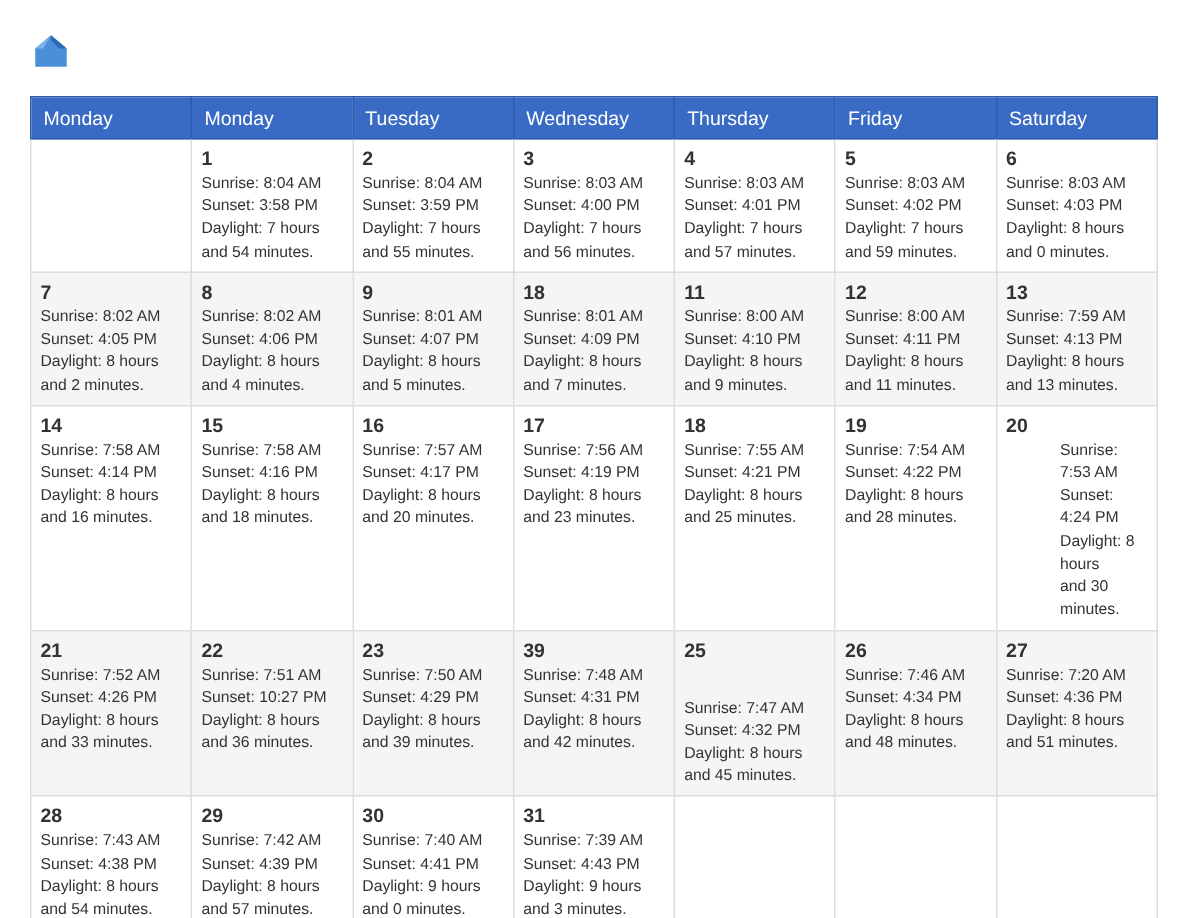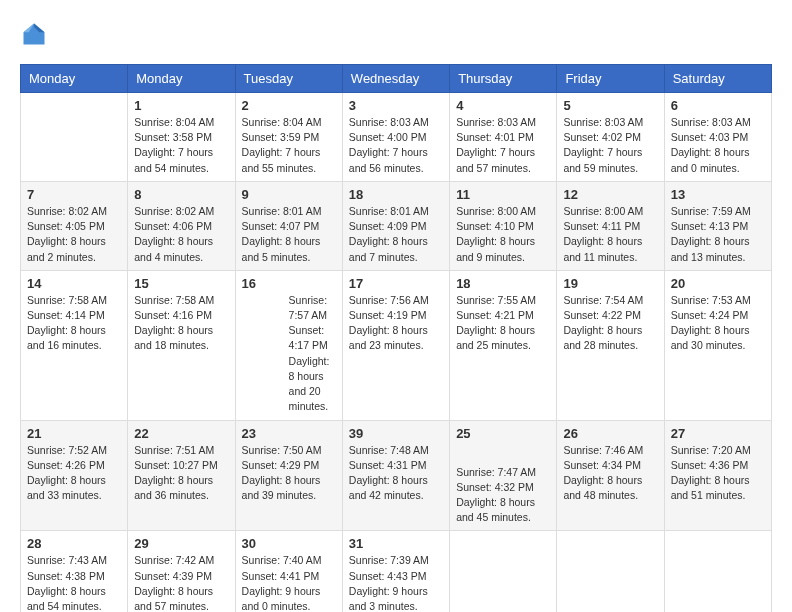--- a/index.html
+++ b/index.html
@@ -229,21 +229,21 @@
         </td>
         <td>
           <span class="day-number">15</span>
           <div class="day-info" style="white-space: pre-line;">Sunrise: 7:58 AM
 Sunset: 4:16 PM
 Daylight: 8 hours
 and 18 minutes.</div>
         </td>
         <td>
           <span class="day-number">16</span>
-          <div class="day-info" style="white-space: pre-line; margin-left: 47px;">Sunrise: 7:57 AM
+          <div class="day-info" style="white-space: pre-line;">Sunrise: 7:57 AM
 Sunset: 4:17 PM
 Daylight: 8 hours
 and 20 minutes.</div>
         </td>
         <td>
           <span class="day-number">17</span>
           <div class="day-info" style="white-space: pre-line;">Sunrise: 7:56 AM
 Sunset: 4:19 PM
 Daylight: 8 hours
 and 23 minutes.</div>
@@ -257,21 +257,21 @@
         </td>
         <td>
           <span class="day-number">19</span>
           <div class="day-info" style="white-space: pre-line;">Sunrise: 7:54 AM
 Sunset: 4:22 PM
 Daylight: 8 hours
 and 28 minutes.</div>
         </td>
         <td>
           <span class="day-number">20</span>
-          <div class="day-info" style="white-space: pre-line;">Sunrise: 7:53 AM
+          <div class="day-info" style="white-space: pre-line; margin-left: 36px;">Sunrise: 7:53 AM
 Sunset: 4:24 PM
 Daylight: 8 hours
 and 30 minutes.</div>
         </td>
       </tr>
       <tr>
         <td>
           <span class="day-number">21</span>
           <div class="day-info" style="white-space: pre-line;">Sunrise: 7:52 AM
 Sunset: 4:26 PM

